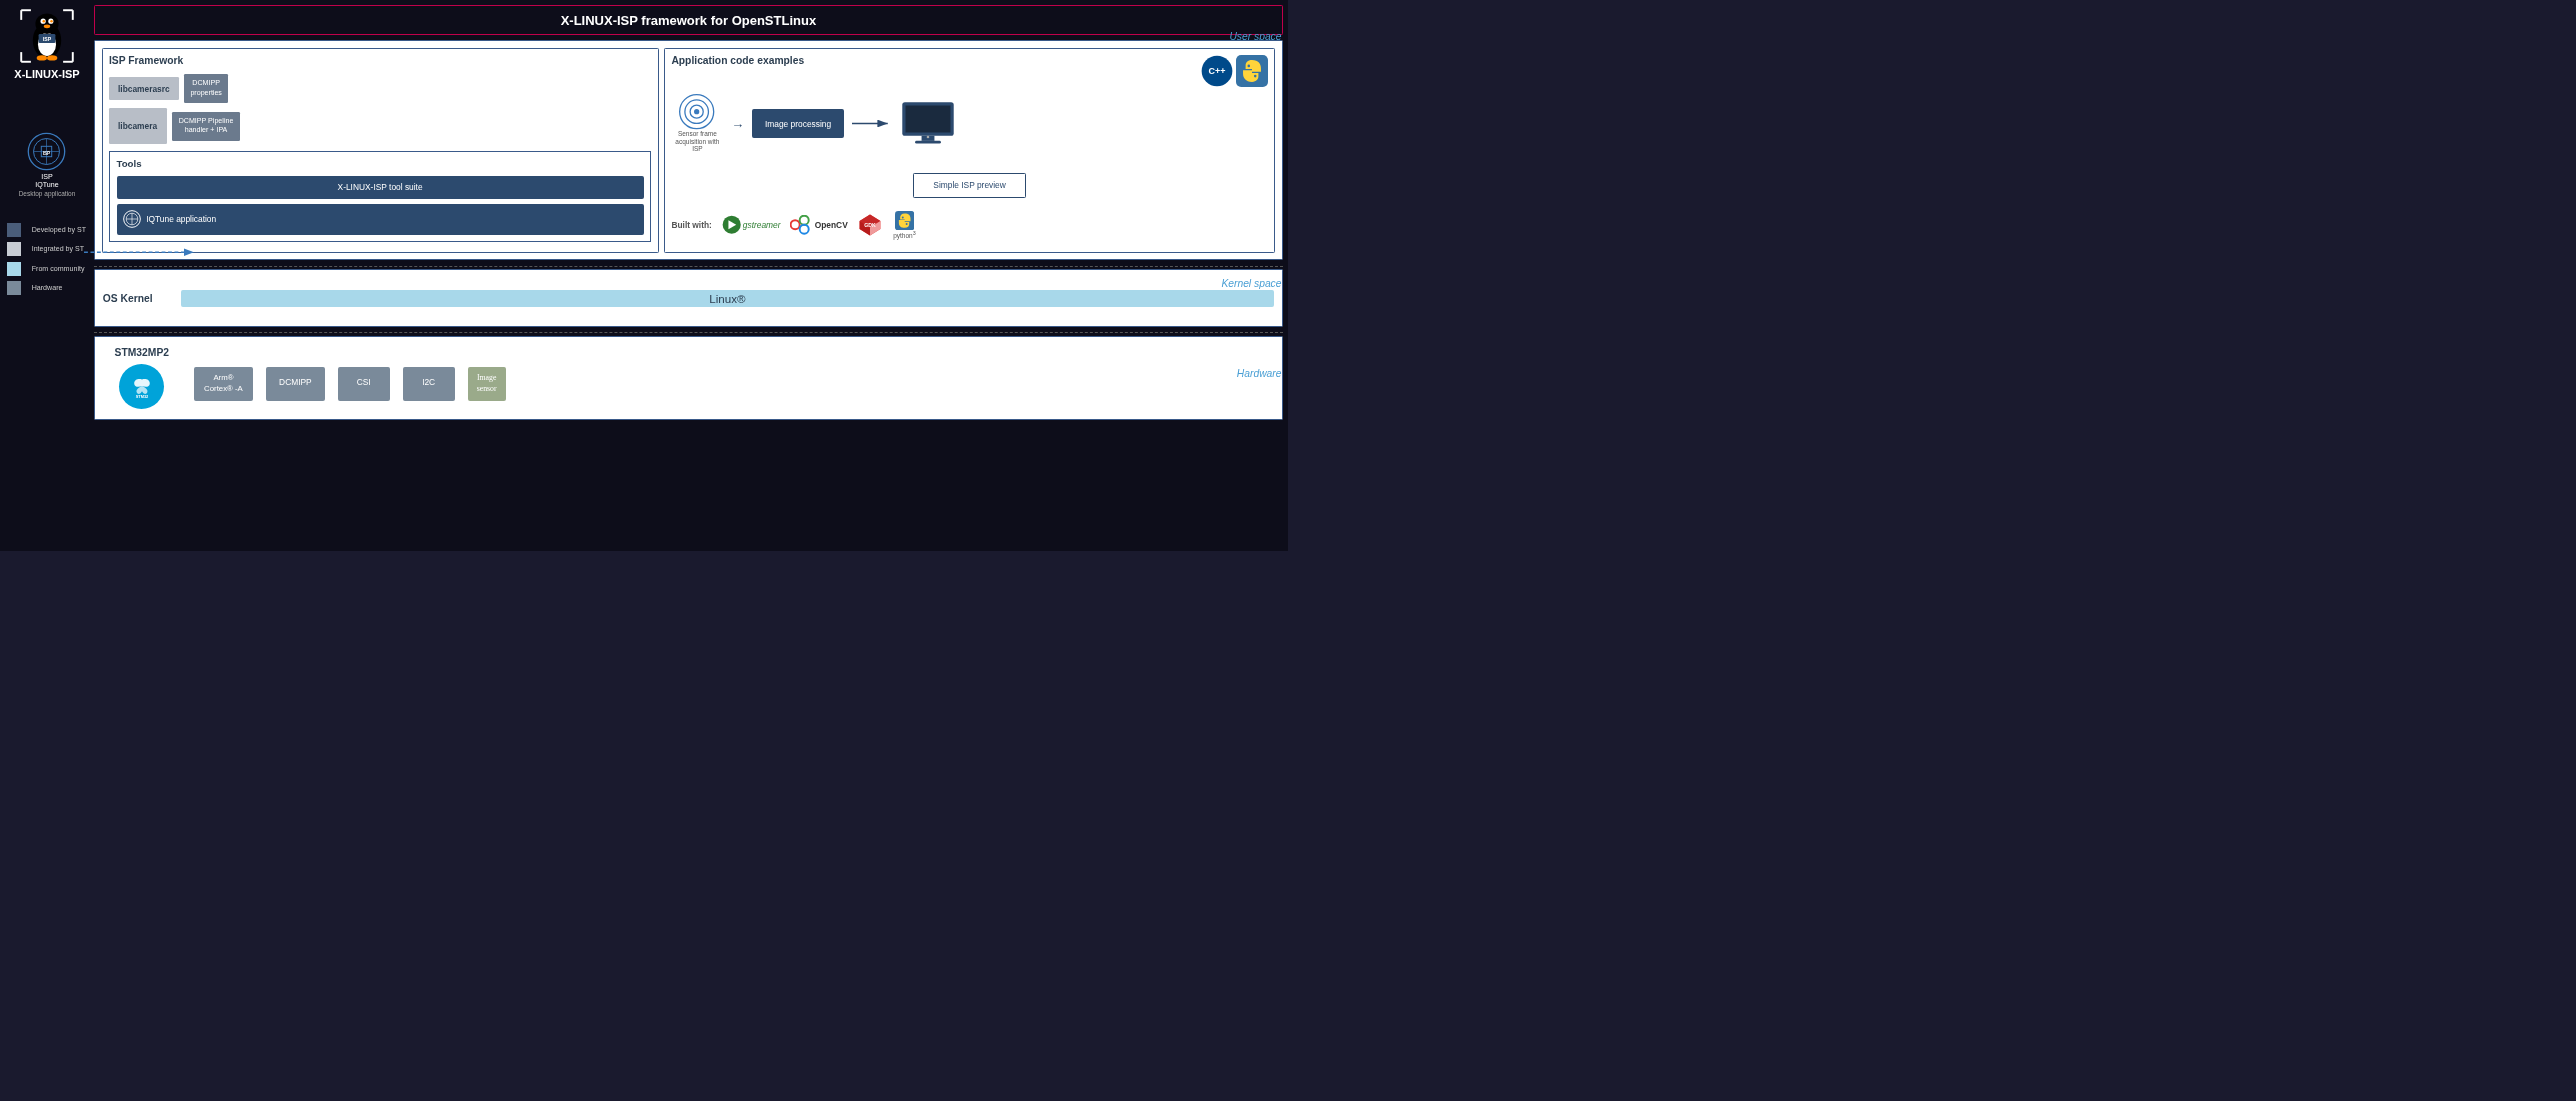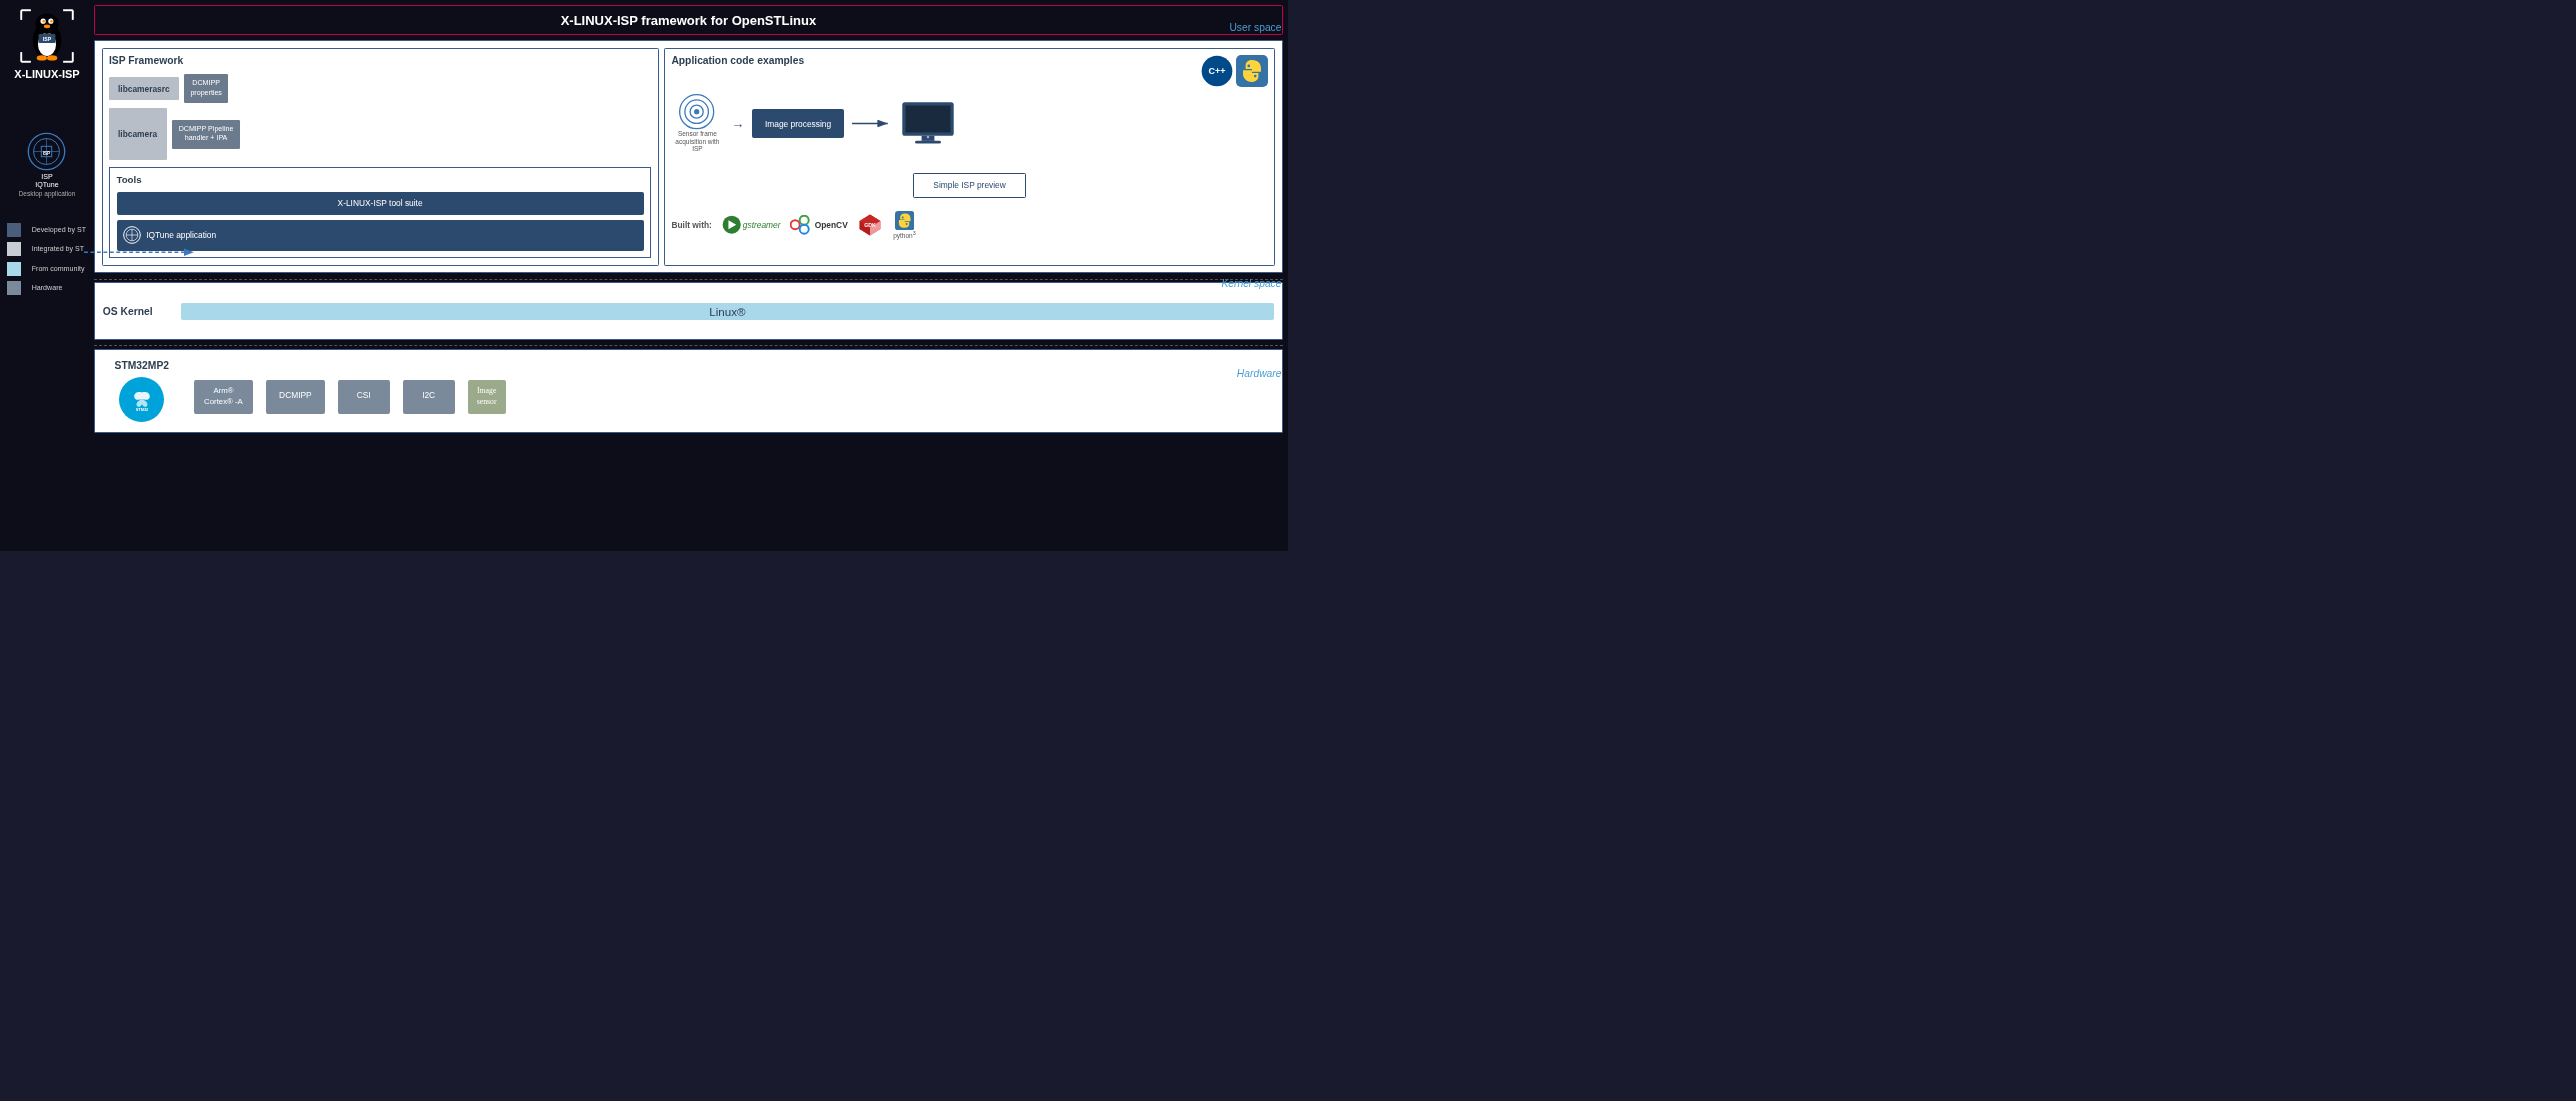--- a/index.html
+++ b/index.html
@@ -118,22 +118,23 @@
     .main-title-text {
       color: white;
       font-size: 13px;
       font-weight: bold;
     }
 
     
     .space-label-user {
       position: absolute;
       right: 6.5px;
-      top: 22px;
+      top: 31px;
       color: #4a9fd4;
+      font-style: italic;
       font-size: 10.3px;
     }
 
     .space-label-kernel {
       position: absolute;
       right: 6.5px;
       top: 278px;
       color: #4a9fd4;
       font-style: italic;
       font-size: 10.3px;
@@ -200,21 +201,21 @@
       padding: 5.2px 6.5px;
       font-size: 7.1px;
       border-radius: 1.3px;
       text-align: center;
       line-height: 1.3;
     }
 
     .libcamera-block {
       background: #b8bec7;
       color: #2c3e50;
-      padding: 21px 9px;
+      padding: 13px 9px;
       font-size: 8.4px;
       font-weight: bold;
       border-radius: 1.3px;
       min-width: 58px;
     }
 
     .dcmipp-pipeline-block {
       background: #6b7a8d;
       color: white;
       padding: 5.2px 6.5px;

